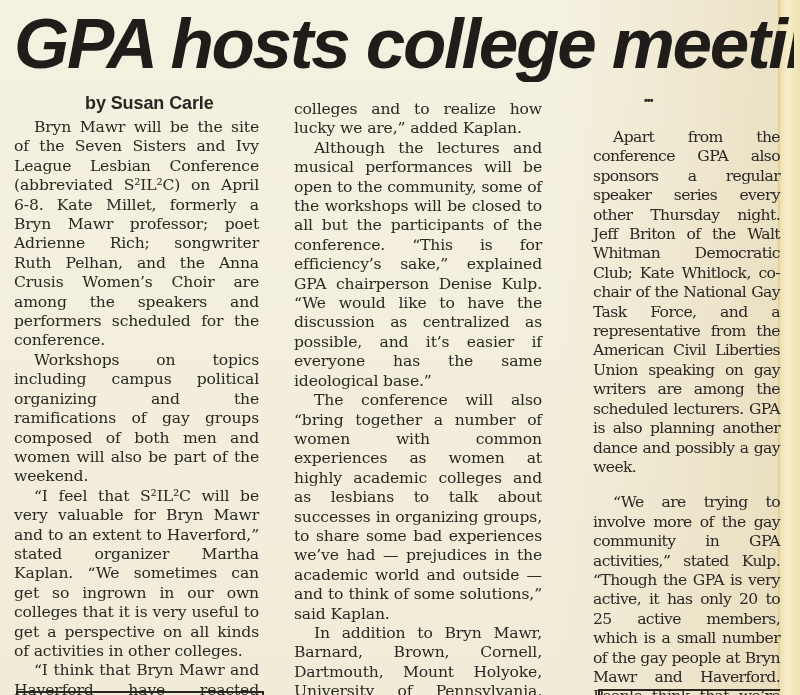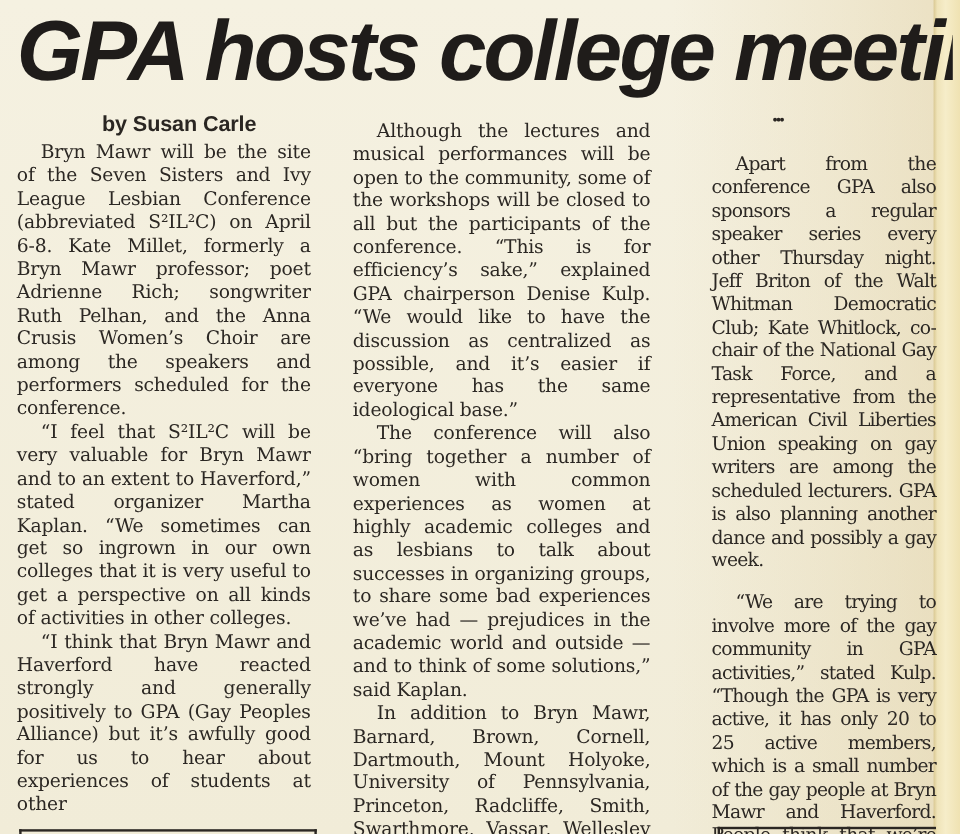--- a/index.html
+++ b/index.html
@@ -68,25 +68,27 @@
 <div class="paper"></div>
 <div class="fold"></div>
 
 <h1 class="headline">GPA hosts college meeting</h1>
 
 <div class="byline">by Susan Carle</div>
 <div class="ellipsis">•••</div>
 
 <div class="col col1">
   <p>Bryn Mawr will be the site of the Seven Sisters and Ivy League Lesbian Conference (abbreviated S²IL²C) on April 6-8. Kate Millet, formerly a Bryn Mawr professor; poet Adrienne Rich; songwriter Ruth Pelhan, and the Anna Crusis Women’s Choir are among the speakers and performers scheduled for the conference.</p>
+  <p>Workshops on topics including campus political organizing and the ramifications of gay groups composed of both men and women will also be part of the weekend.</p>
   <p>“I feel that S²IL²C will be very valuable for Bryn Mawr and to an extent to Haverford,” stated organizer Martha Kaplan. “We sometimes can get so ingrown in our own colleges that it is very useful to get a perspective on all kinds of activities in other colleges.</p>
   <p>“I think that Bryn Mawr and Haverford have reacted strongly and generally positively to GPA (Gay Peoples Alliance) but it’s awfully good for us to hear about experiences of students at other</p>
 </div>
 
 <div class="col col2">
+  <p style="text-indent:0">colleges and to realize how lucky we are,” added Kaplan.</p>
   <p>Although the lectures and musical performances will be open to the community, some of the workshops will be closed to all but the participants of the conference. “This is for efficiency’s sake,” explained GPA chairperson Denise Kulp. “We would like to have the discussion as centralized as possible, and it’s easier if everyone has the same ideological base.”</p>
   <p>The conference will also “bring together a number of women with common experiences as women at highly academic colleges and as lesbians to talk about successes in organizing groups, to share some bad experiences we’ve had — prejudices in the academic world and outside — and to think of some solutions,” said Kaplan.</p>
   <p>In addition to Bryn Mawr, Barnard, Brown, Cornell, Dartmouth, Mount Holyoke, University of Pennsylvania, Princeton, Radcliffe, Smith, Swarthmore, Vassar, Wellesley and Yale will send delegates to the confernece.</p>
 </div>
 
 <div class="col col3">
   <p>Apart from the conference GPA also sponsors a regular speaker series every other Thursday night. Jeff Briton of the Walt Whitman Democratic Club; Kate Whitlock, co-chair of the National Gay Task Force, and a representative from the American Civil Liberties Union speaking on gay writers are among the scheduled lecturers. GPA is also planning another dance and possibly a gay week.</p>
   <p class="gap">“We are trying to involve more of the gay community in GPA activities,” stated Kulp. “Though the GPA is very active, it has only 20 to 25 active members, which is a small number of the gay people at Bryn Mawr and Haverford. People think that we’re representing a lot of the gay people in the community, which is not valid.”</p>
 
 </div>

